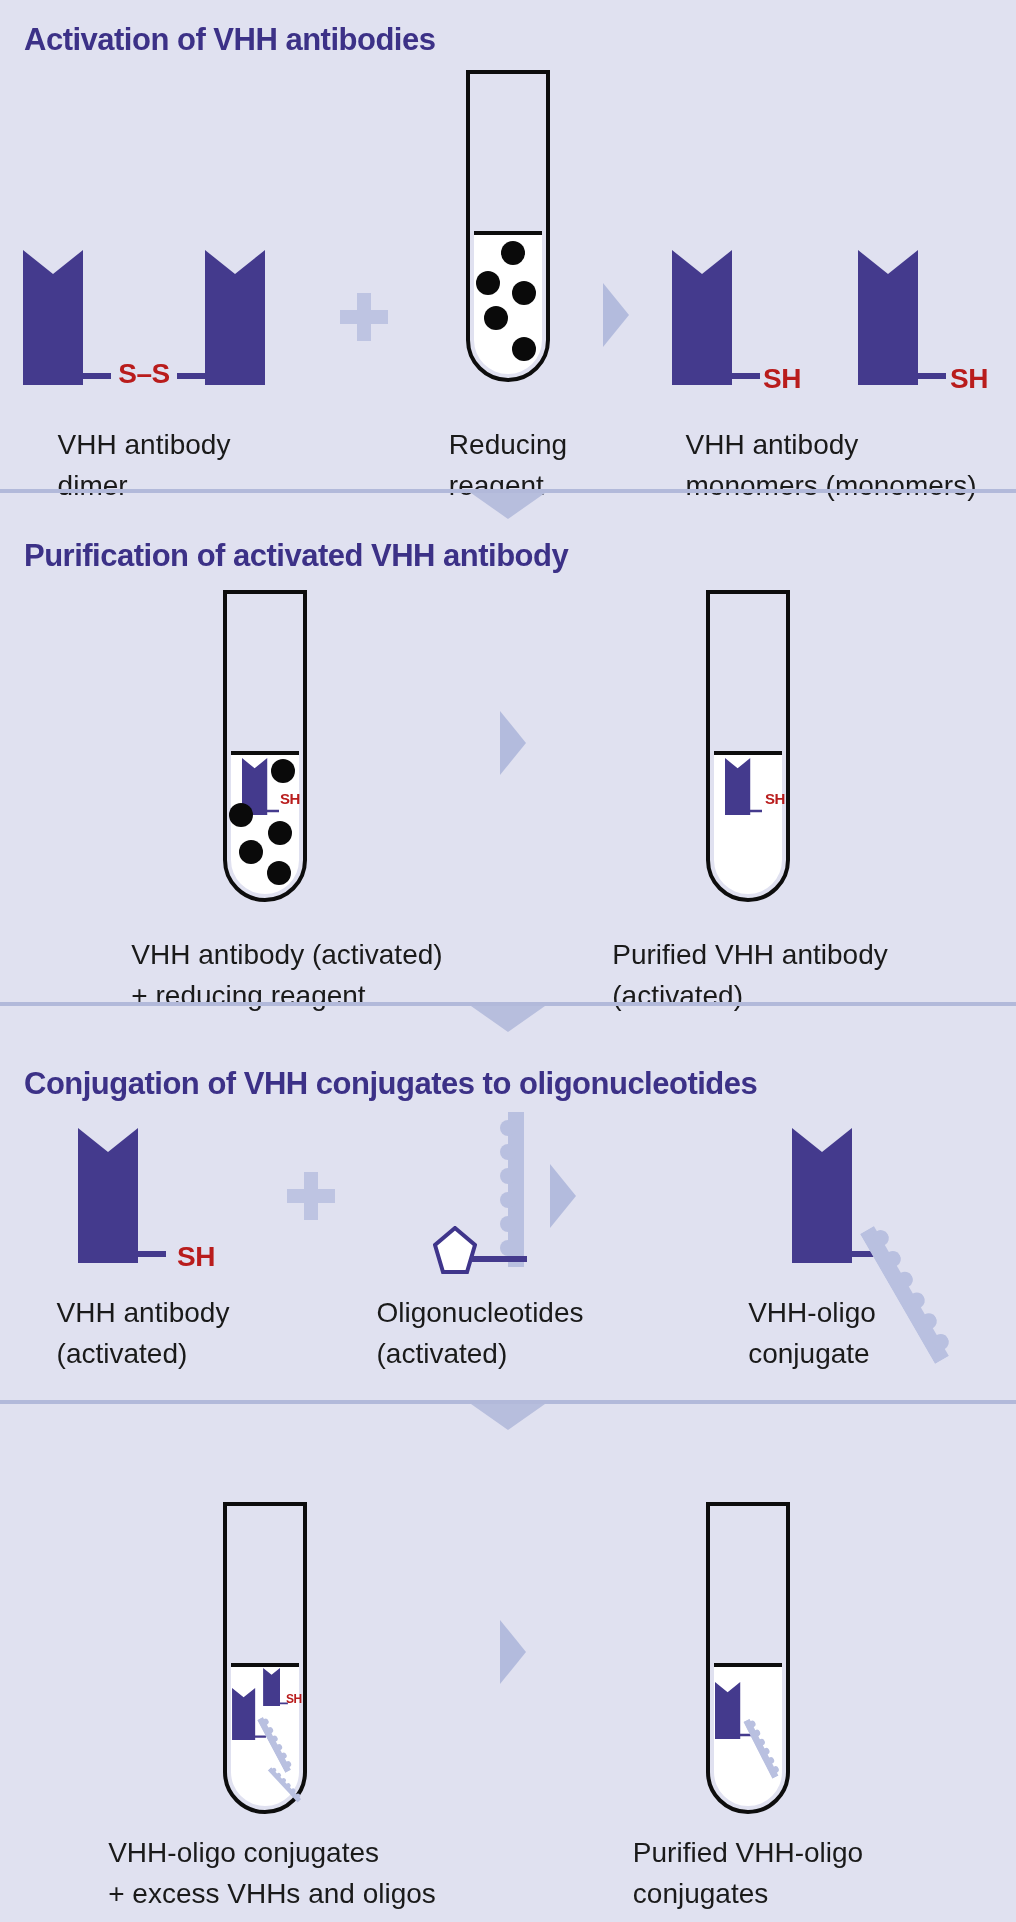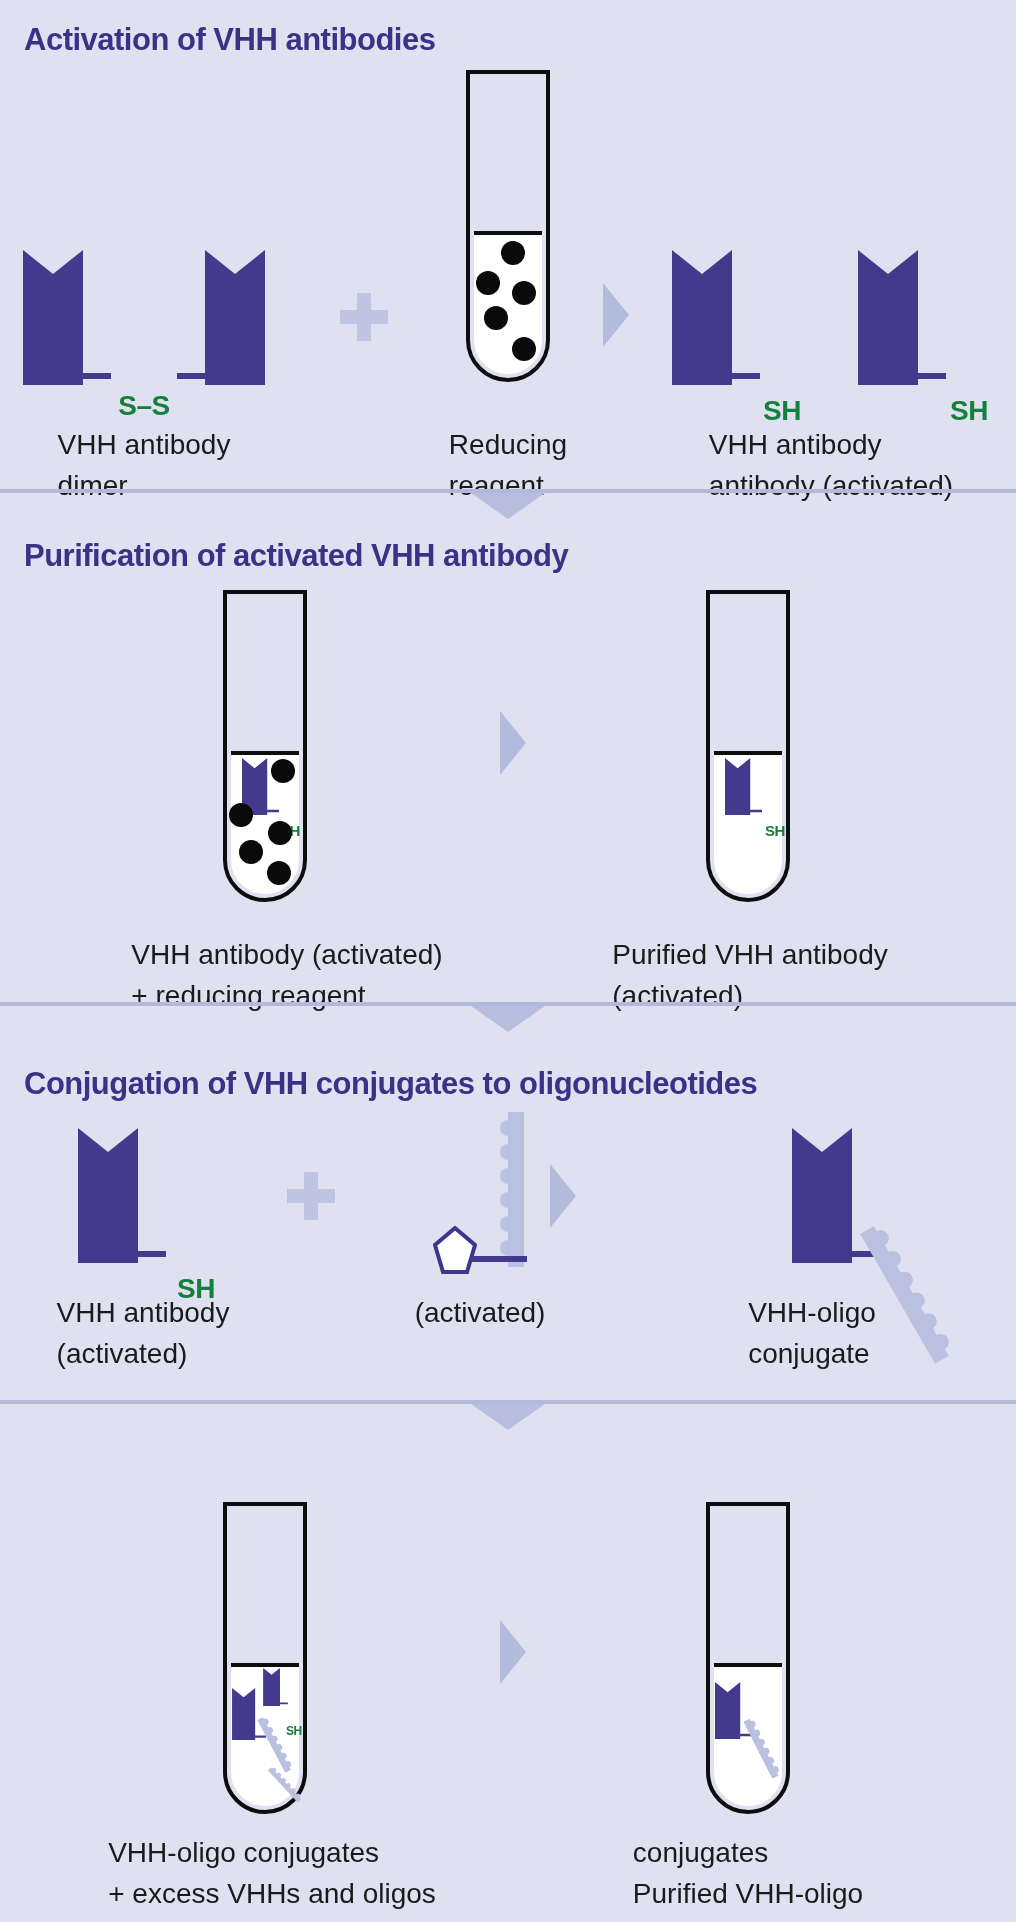--- a/index.html
+++ b/index.html
@@ -31,22 +31,22 @@
   .tube-glass{
     position:absolute; left:0; top:0; right:0; bottom:0;
     border:4px solid #0d0d0d; border-radius:0 0 42px 42px; box-sizing:border-box;
   }
   .tube-liquid{
     position:absolute; left:4px; right:4px; top:157px; bottom:4px;
     background:#ffffff; border-top:4px solid #0d0d0d; border-radius:0 0 38px 38px;
   }
   .dot{position:absolute; width:24px; height:24px; border-radius:50%; background:#0a0a0a;}
   .sh{
-    position:absolute; font-weight:bold; color:#15803d; white-space:nowrap;
-    font-size:28px; letter-spacing:-0.5px;margin-top:32px;
+    position:absolute; font-weight:bold; color:#b91c1c; white-space:nowrap;
+    font-size:28px; letter-spacing:-0.5px;
   }
   .sh.mini{font-size:15px;}
   .sh.tiny{font-size:12px;}
   .vhh-fill{fill:#443a8d;}
   .comb-fill{fill:#b9c0e0;}
   svg.shape{position:absolute; overflow:visible;}
 </style>
 </head>
 <body>
 
@@ -127,21 +127,21 @@
   <div class="label" style="left:144px;top:424px">
     <div>VHH antibody</div>
     <div>dimer</div>
   </div>
   <div class="label" style="left:508px;top:424px">
     <div>Reducing</div>
     <div>reagent</div>
   </div>
   <div class="label" style="left:831px;top:424px">
     <div>VHH antibody</div>
-    <div>antibody (activated)</div>
+    <div>monomers (monomers)</div>
   </div>
 
   <div class="divider-line" style="top:489px"></div>
   <div class="divider-tri" style="left:471px;top:493px"></div>
 
   <div class="title" style="top:538px">Purification of activated VHH antibody</div>
 
   <div class="tube" style="left:223px;top:590px">
     <div class="tube-glass">
         <div class="tube-liquid"></div>
@@ -206,20 +206,21 @@
     </svg>
   <svg class="shape comb-fill" style="left:860px;top:1234px;transform:rotate(-30deg);transform-origin:0 0" width="24" height="150">
       <use href="#comb-right"></use>
     </svg>
 
   <div class="label" style="left:143px;top:1292px">
     <div>VHH antibody</div>
     <div>(activated)</div>
   </div>
   <div class="label" style="left:480px;top:1292px">
+    <div>Oligonucleotides</div>
     <div>(activated)</div>
   </div>
   <div class="label" style="left:812px;top:1292px">
     <div>VHH-oligo</div>
     <div>conjugate</div>
   </div>
 
   <div class="divider-line" style="top:1400px"></div>
   <div class="divider-tri" style="left:471px;top:1404px"></div>
 
@@ -258,17 +259,17 @@
     <svg class="shape comb-fill" style="left:37px;top:220px;transform:rotate(-27deg);transform-origin:0 0" width="11" height="64">
         <use href="#comb-right"></use>
       </svg>
   </div>
 
   <div class="label" style="left:272px;top:1832px">
     <div>VHH-oligo conjugates</div>
     <div>+ excess VHHs and oligos</div>
   </div>
   <div class="label" style="left:748px;top:1832px">
+    <div>Purified VHH-oligo</div>
     <div>conjugates</div>
-    <div>Purified VHH-oligo</div>
   </div>
 
 </div>
 
 </body></html>

